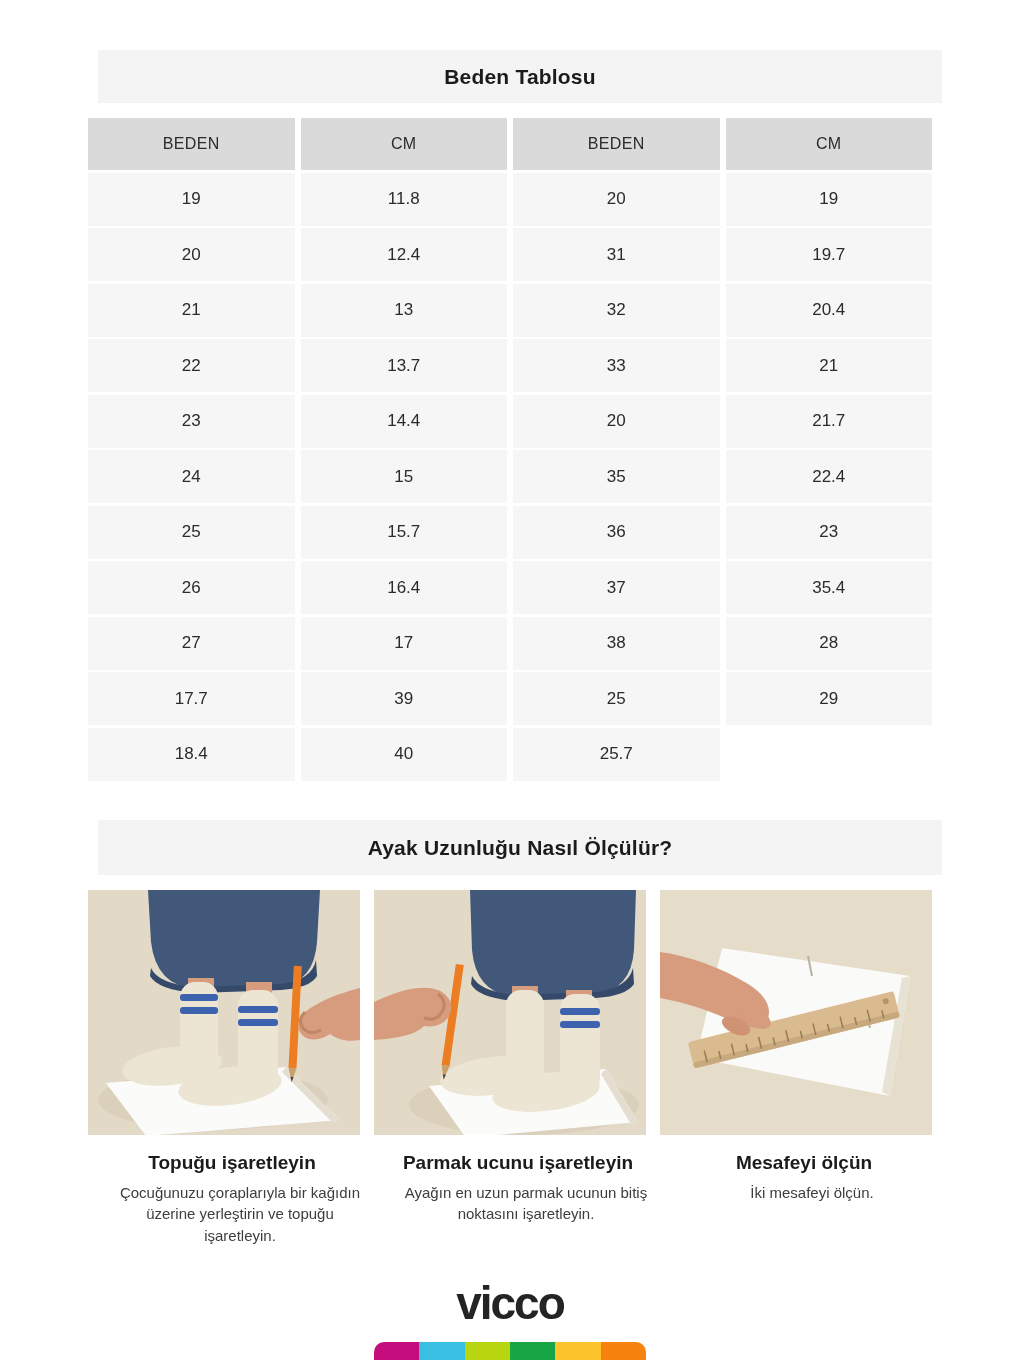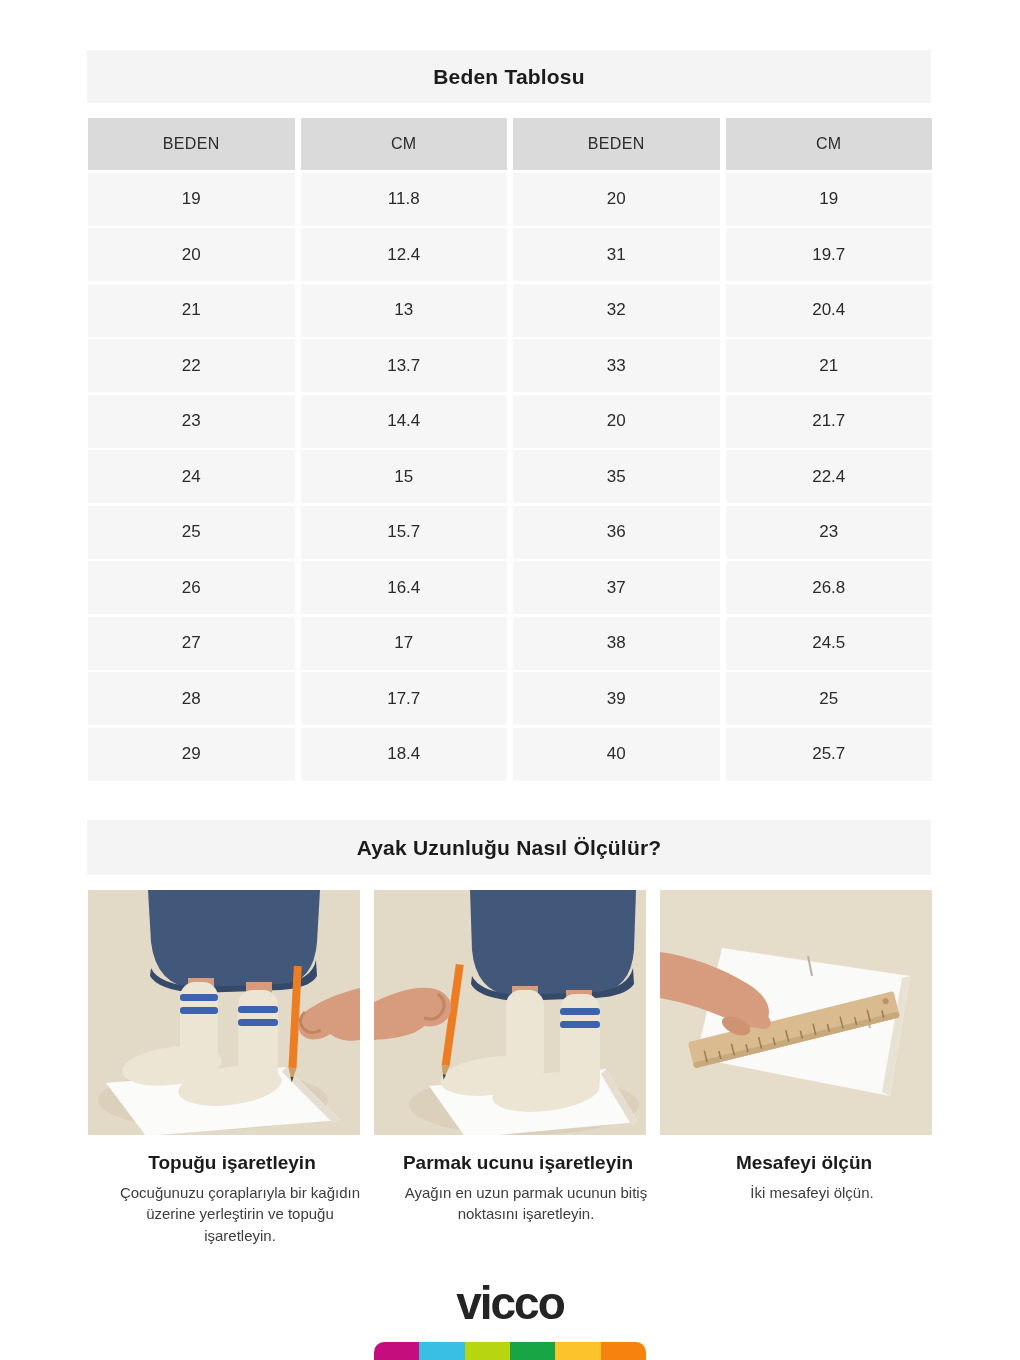--- a/index.html
+++ b/index.html
@@ -1,19 +1,19 @@
 <!DOCTYPE html>
 <html><head>
 <meta charset="utf-8">
 <style>
   * { margin:0; padding:0; box-sizing:border-box; }
   html,body { width:1020px; height:1360px; overflow:hidden; background:#ffffff;
     font-family:"Liberation Sans", sans-serif; color:#222; }
   .page { position:relative; width:1020px; height:1360px; background:#fff; }
-  .content { position:absolute; left:87px; width:844px; }
+  .content { position:absolute; left:98px; width:844px; }
 
   .section-bar { background:#f4f4f4; display:flex; align-items:center; justify-content:center; }
   .section-bar h1 { font-size:21px; font-weight:bold; color:#1b1b1b; letter-spacing:.2px; }
 
   #title-bar { top:50px; height:53px; }
   #measure-bar { top:820px; height:55px; }
 
   
   #size-table { position:absolute; top:118px; left:88px; width:844px;
     display:grid; grid-template-columns:repeat(4,1fr); column-gap:6px; row-gap:2.5px; }
@@ -78,25 +78,24 @@
       <div class="tcell td">15</div>
       <div class="tcell td">35</div>
       <div class="tcell td">22.4</div>
       <div class="tcell td">25</div>
       <div class="tcell td">15.7</div>
       <div class="tcell td">36</div>
       <div class="tcell td">23</div>
       <div class="tcell td">26</div>
       <div class="tcell td">16.4</div>
       <div class="tcell td">37</div>
-      <div class="tcell td">26.8</div>
+      <div class="tcell td">35.4</div>
       <div class="tcell td">27</div>
       <div class="tcell td">17</div>
       <div class="tcell td">38</div>
-      <div class="tcell td">24.5</div>
       <div class="tcell td">28</div>
       <div class="tcell td">17.7</div>
       <div class="tcell td">39</div>
       <div class="tcell td">25</div>
       <div class="tcell td">29</div>
       <div class="tcell td">18.4</div>
       <div class="tcell td">40</div>
       <div class="tcell td">25.7</div>
     </div>
 

